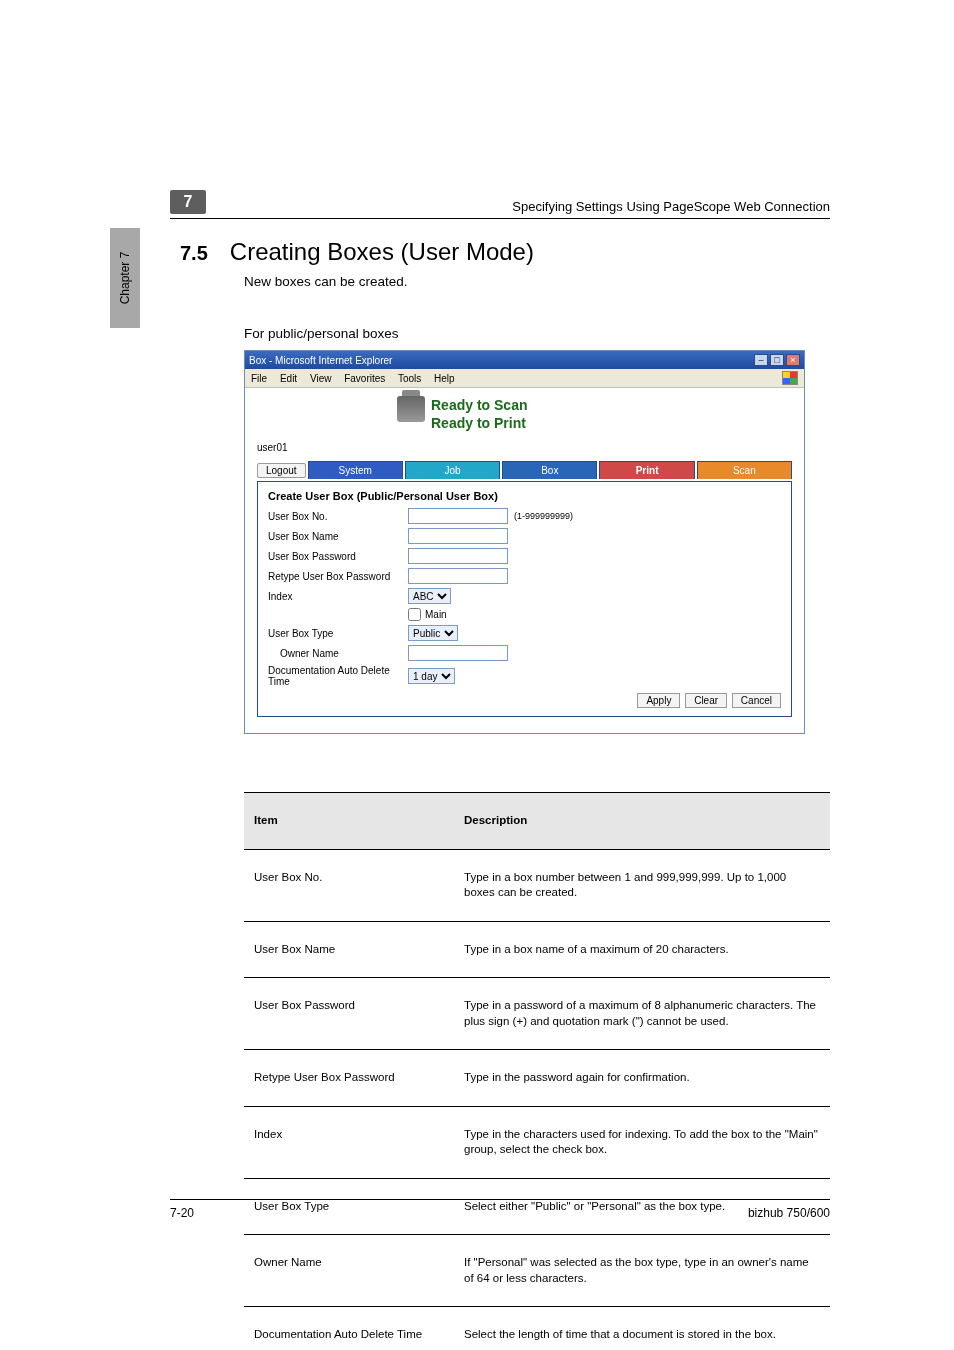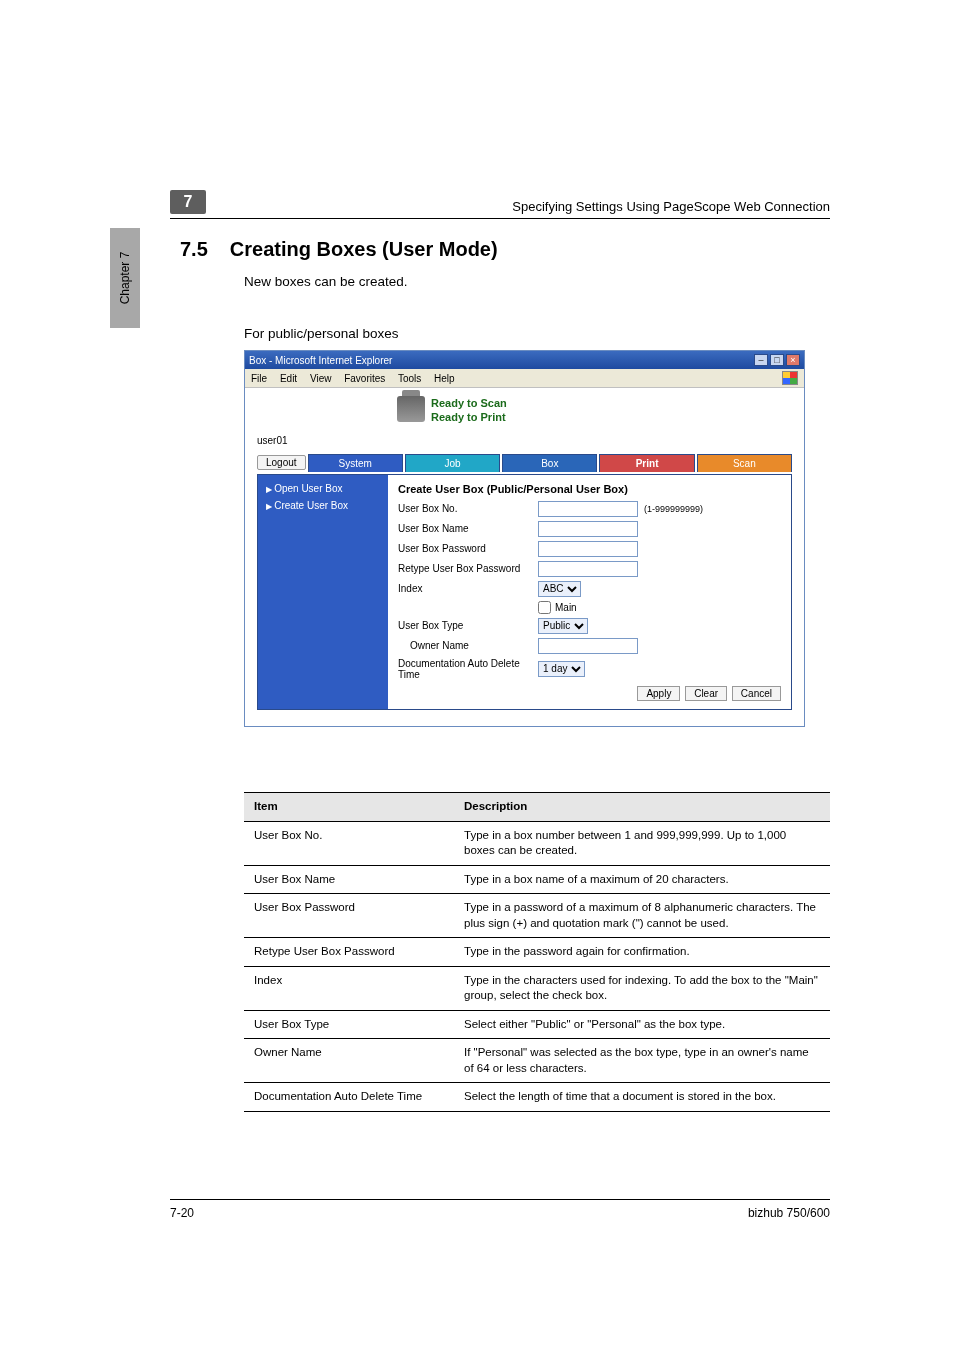--- a/index.html
+++ b/index.html
@@ -52,21 +52,21 @@
   }
 
   
   .section-heading {
     position: absolute;
     left: 180px; top: 238px;
     display: flex; gap: 22px;
     align-items: baseline;
   }
   .section-heading .num { font-size: 20px; font-weight: bold; }
-  .section-heading .txt { font-size: 20px; font-weight: bold; }
+  .section-heading .txt { font-size: 24px; font-weight: normal; }
 
   .body-text {
     position: absolute;
     left: 244px;
     font-size: 13.5px;
     line-height: 1.5;
   }
   .bt1 { top: 272px; }
   .bt2 { top: 298px; }
   .bt3 { top: 324px; }
@@ -120,21 +120,21 @@
   }
   .printer-icon {
     width: 28px; height: 26px;
     background: linear-gradient(#666,#999);
     border-radius: 3px;
     position: relative;
   }
   .printer-icon::before {
     content:''; position:absolute; top:-6px; left:5px; width:18px; height:6px; background:#888; border-radius:2px 2px 0 0;
   }
-  .status-lines { font-size: 11px; color:#1b6b1b; font-weight:bold; line-height:1.3; }
+  .status-lines { font-size: 14px; color:#1b6b1b; font-weight:bold; line-height:1.3; }
   .status-lines div { color:#1b6b1b; }
 
   .username { font-size:10px; margin: 8px 0; }
   .tabs-row { display:flex; align-items:center; gap:2px; margin-bottom:2px;border-radius:9px; }
   .logout-btn {
     border:1px solid #999; background:#f4f4f4; font-size:10px; padding:1px 8px; border-radius:2px;
   }
   .tab {
     flex:1; text-align:center; padding:3px 0; font-size:10px; color:#fff;
     border:1px solid #2a4a8a; border-bottom:none;
@@ -175,21 +175,21 @@
   
   .desc-table {
     position: absolute;
     left: 244px; top: 792px;
     width: 586px;
     border-collapse: collapse;
     font-size: 11.5px;
   }
   .desc-table th, .desc-table td {
     text-align: left;
-    padding: 6px 10px;
+    padding: 20px 10px;
     vertical-align: top;
     line-height: 1.35;
   }
   .desc-table thead th {
     background: #e6e6e6;
     font-weight: bold;
     border-top: 1px solid #000;
     border-bottom: 1px solid #000;
   }
   .desc-table tbody td {
@@ -263,24 +263,20 @@
     <div class="username">user01</div>
     <div class="tabs-row">
       <button class="logout-btn">Logout</button>
       <div class="tab system">System</div>
       <div class="tab job">Job</div>
       <div class="tab box">Box</div>
       <div class="tab print">Print</div>
       <div class="tab scan">Scan</div>
     </div>
     <div class="box-body">
-      <div class="box-side">
-        <a>Open User Box</a>
-        <a>Create User Box</a>
-      </div>
       <div class="box-main">
         <h4>Create User Box (Public/Personal User Box)</h4>
         <div class="form-row">
           <span class="lbl">User Box No.</span>
           <input type="text" style="">
           <span class="hint">(1-999999999)</span>
         </div>
         <div class="form-row">
           <span class="lbl">User Box Name</span>
           <input type="text" style="">

